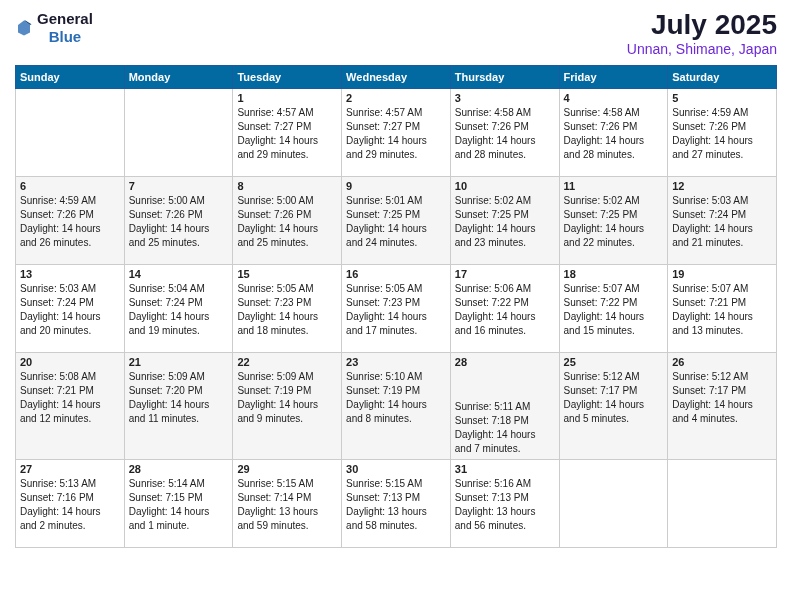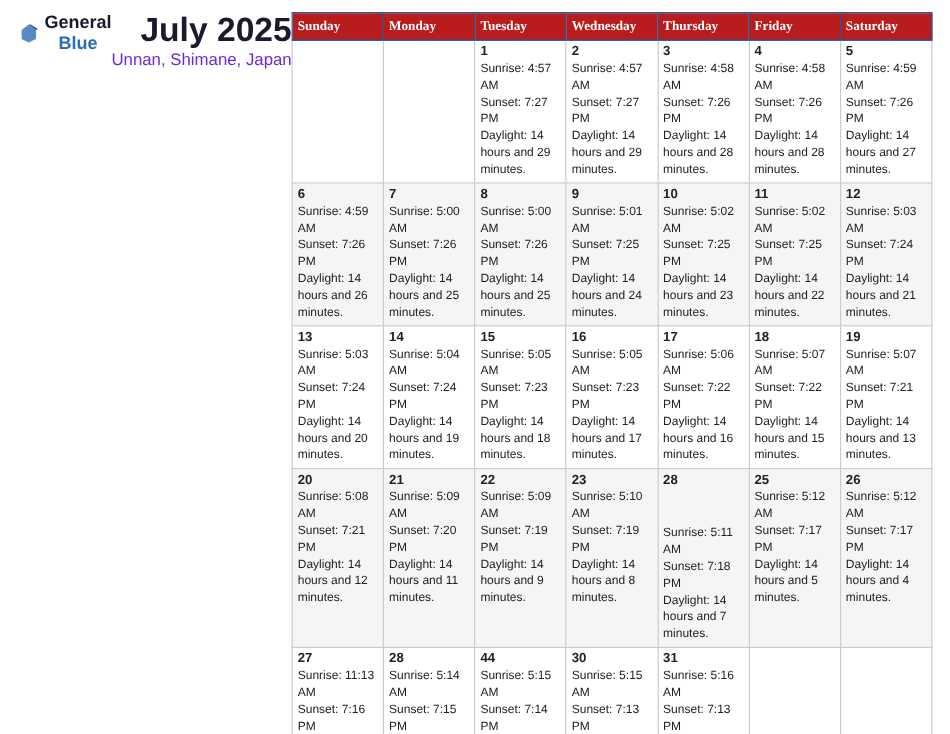--- a/index.html
+++ b/index.html
@@ -8,21 +8,21 @@
       height: 612px;
       font-family: Arial, sans-serif;
       background: #fff;
       overflow: hidden;
     }
     .page {
       width: 792px;
       height: 488px;
       padding: 10px 15px 10px 15px;
       display: flex;
-      flex-direction: row;
+      flex-direction: column;
     }
     .header {
       display: flex;
       justify-content: space-between;
       align-items: flex-start;
       margin-bottom: 8px;
     }
     .logo {
       display: flex;
       align-items: center;
@@ -88,22 +88,21 @@
     .empty-cell {
       background: #f9f9f9;
     }
     tr:nth-child(odd) td {
       background: #ffffff;
     }
     tr:nth-child(even) td {
       background: #f5f5f5;
     }
     .calendar thead tr th {
-      background: #b91c1c;
-      font-family: Liberation Serif, serif;
+      background: #0369a1;
     }
   </style>
 </head>
 <body>
 
 <div class="page">
   <div class="header">
     <div class="logo">
       <svg class="logo-icon" viewBox="0 0 24 24" fill="none">
         <path d="M12 2 L20 8 L20 18 L12 22 L4 18 L4 8 Z" fill="#2a6db5" opacity="0.8"></path>
@@ -295,32 +294,32 @@
           <td>
             <span class="day-num">26</span>
             <div class="day-info" style="white-space: pre-line;">Sunrise: 5:12 AM
 Sunset: 7:17 PM
 Daylight: 14 hours and 4 minutes.</div>
           </td>
         </tr>
         <tr>
           <td>
             <span class="day-num">27</span>
-            <div class="day-info" style="white-space: pre-line;">Sunrise: 11:13 AM
+            <div class="day-info" style="white-space: pre-line;">Sunrise: 5:13 AM
 Sunset: 7:16 PM
 Daylight: 14 hours and 2 minutes.</div>
           </td>
           <td>
             <span class="day-num">28</span>
             <div class="day-info" style="white-space: pre-line;">Sunrise: 5:14 AM
 Sunset: 7:15 PM
 Daylight: 14 hours and 1 minute.</div>
           </td>
           <td>
-            <span class="day-num">44</span>
+            <span class="day-num">29</span>
             <div class="day-info" style="white-space: pre-line;">Sunrise: 5:15 AM
 Sunset: 7:14 PM
 Daylight: 13 hours and 59 minutes.</div>
           </td>
           <td>
             <span class="day-num">30</span>
             <div class="day-info" style="white-space: pre-line;">Sunrise: 5:15 AM
 Sunset: 7:13 PM
 Daylight: 13 hours and 58 minutes.</div>
           </td>

